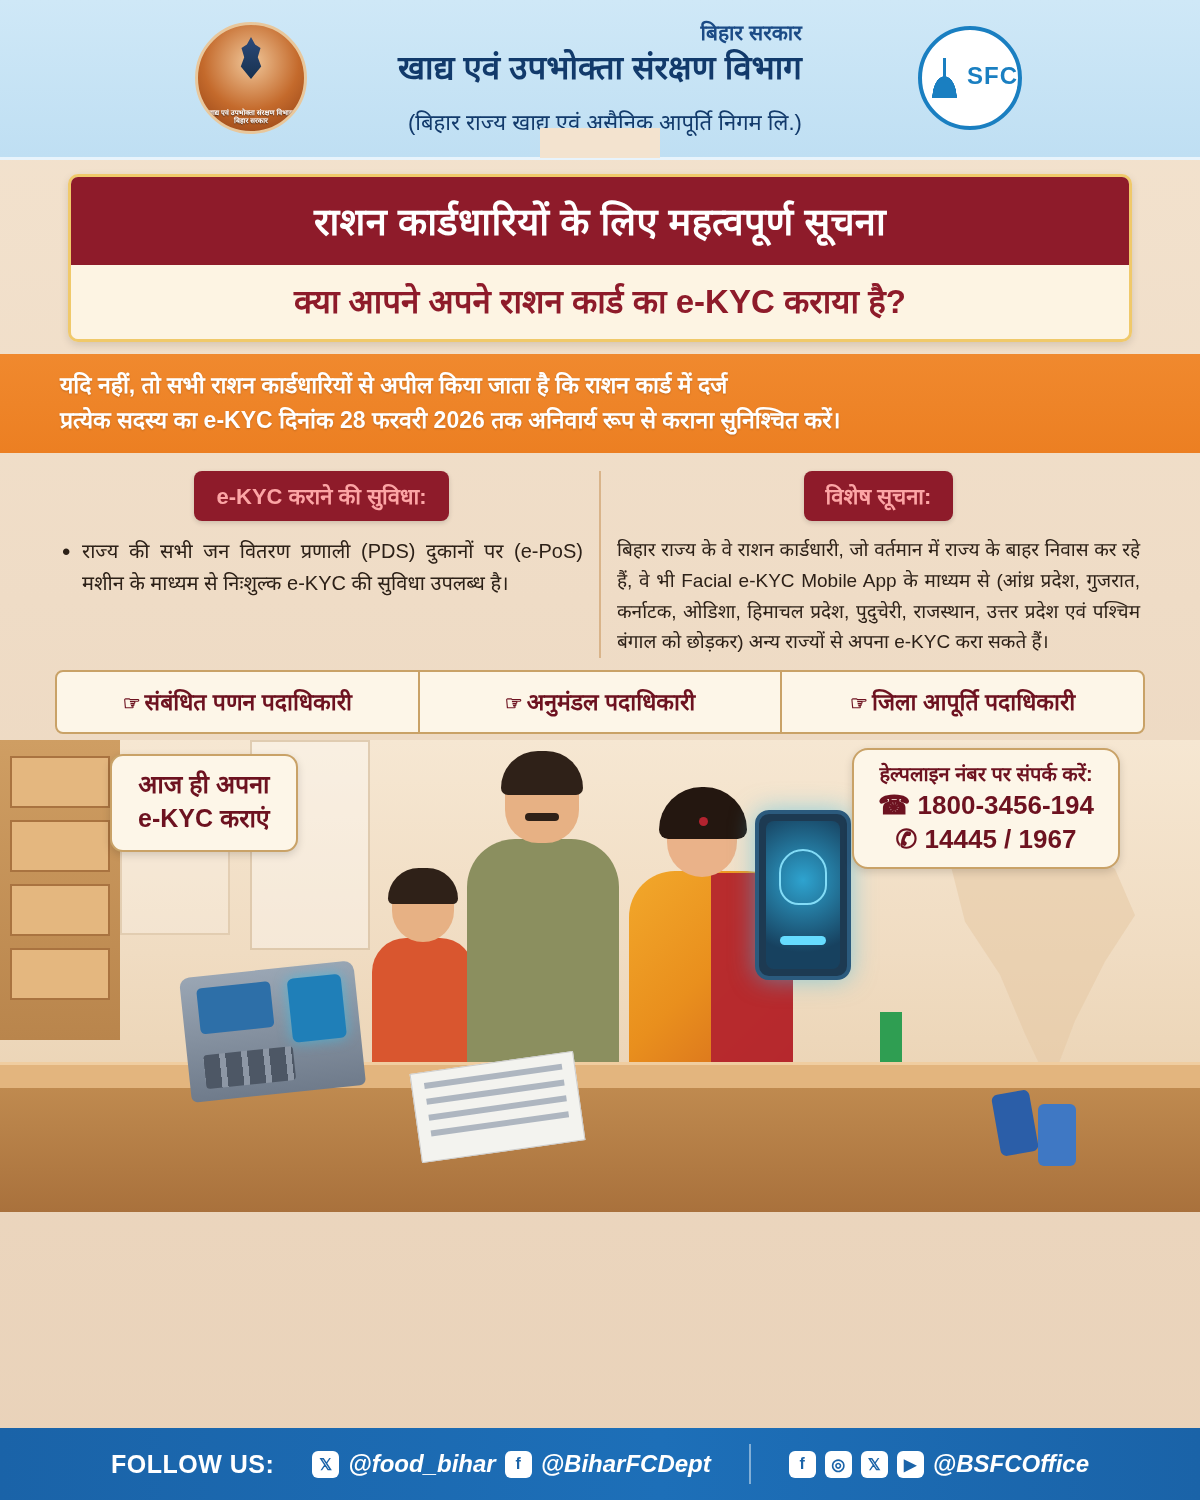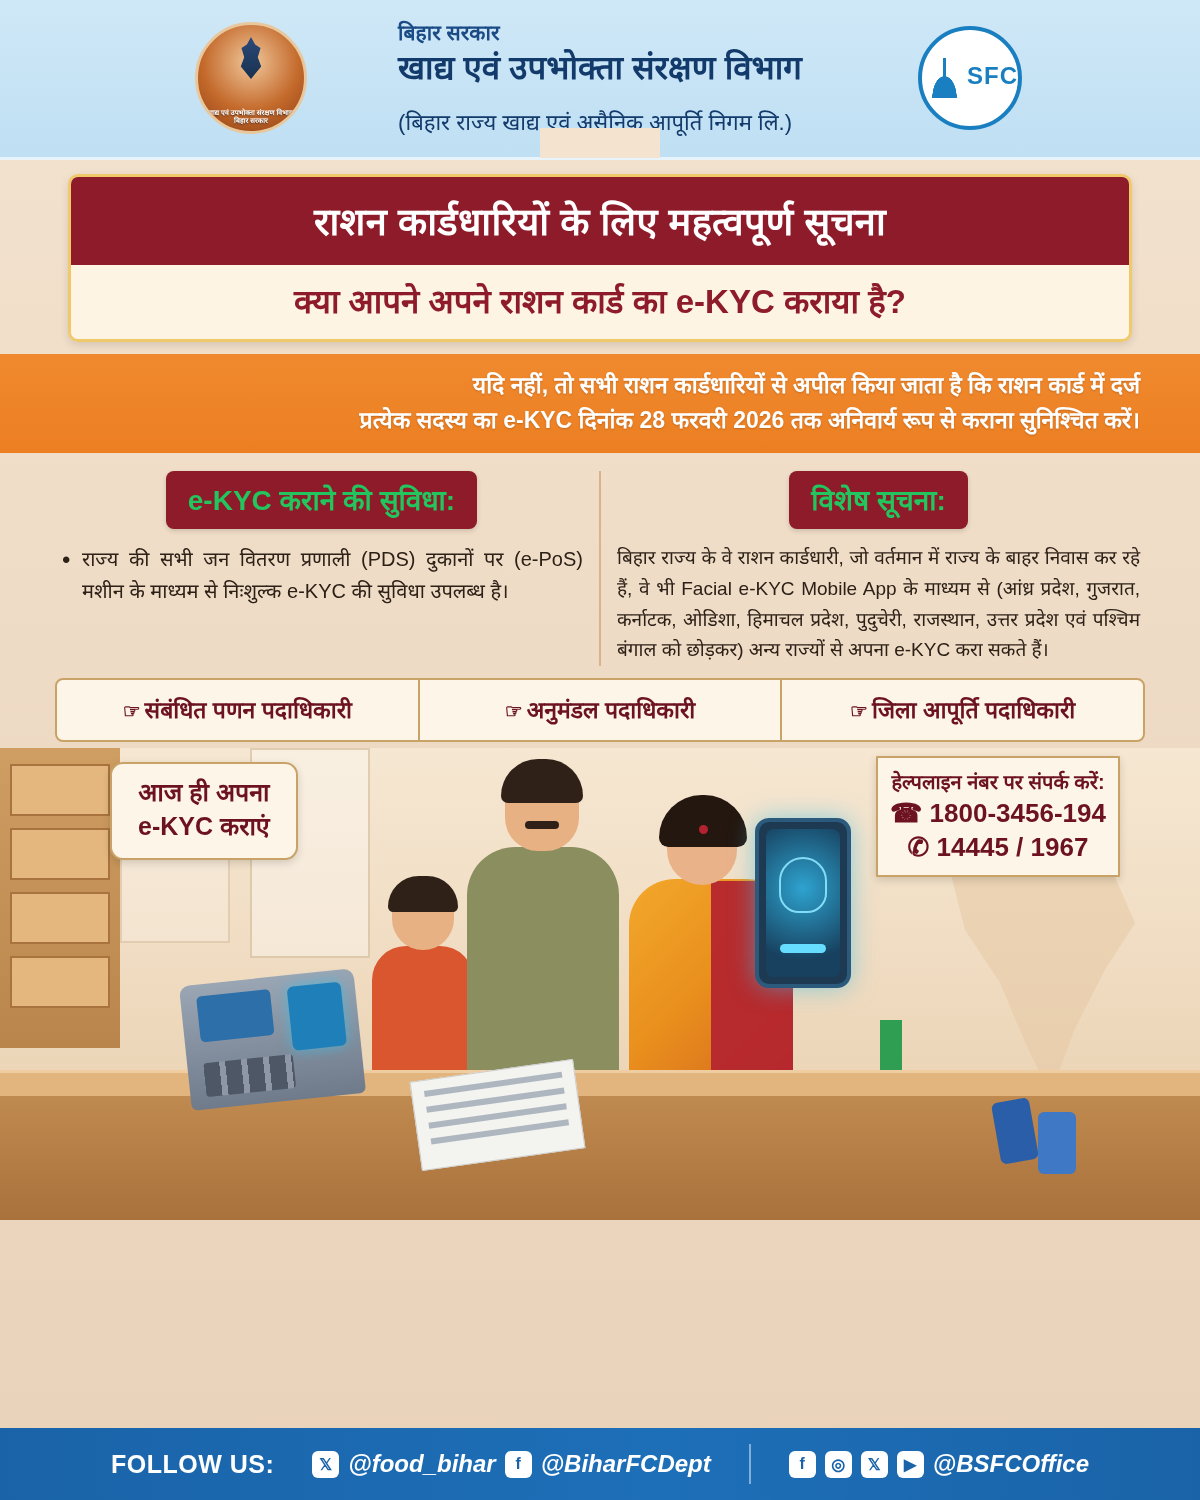--- a/index.html
+++ b/index.html
@@ -26,21 +26,21 @@
     justify-content: center;
   }
   .header::before, .header::after {
     content: "";
     position: absolute;
     bottom: -1px;
     width: 120px; height: 30px;
     background: #f3e3cf;
   }
   .header-center {
-    text-align: left;
+    text-align: right;
     color: #123a6b;
     line-height: 1.22;
     padding: 0 210px;
   }
   .hdr-line1 { font-size: 21px; font-weight: bold; color: #1b4b86; }
   .hdr-line2 { font-size: 33px; font-weight: bold; color: #123a6b; margin-top: 2px; }
   .hdr-line3 { font-size: 22px; font-weight: normal; color: #123a6b; margin-top: 22px; }
 
   .logo-left {
     position: absolute; left: 195px; top: 22px;
@@ -105,43 +105,43 @@
     font-size: 33px; font-weight: bold;
     text-align: center;
     padding: 13px 10px 16px;
   }
 
   
   .appeal {
     margin-top: 12px;
     background: linear-gradient(180deg,#f0892e 0%, #ec7f22 100%);
     padding: 14px 60px 16px;
-    text-align: right;
+    text-align: left;
     color: #ffffff;
   }
   .appeal div {
     font-size: 23px; font-weight: bold; line-height: 1.5;
     text-shadow: 0 1px 2px rgba(0,0,0,.18);
   }
 
   
   .cols {
     display: flex;
     margin-top: 18px;
     padding: 0 44px;
     gap: 0;
   }
   .col { flex: 1; padding: 0 16px; position: relative; }
   .col.left { border-right: 2px solid #d9b48a; }
   .col-head {
     display: block;
     margin: 0 auto 14px;
     background: #8e1b2a;
-    color: #22c55e;
-    font-size: 28px; font-weight: bold;
+    color: #fca5a5;
+    font-size: 22px; font-weight: bold;
     padding: 9px 22px 11px;
     border-radius: 8px;
     width: fit-content;
     box-shadow: 0 2px 5px rgba(0,0,0,.15);
   }
   ul.bullets { list-style: none; }
   ul.bullets li {
     position: relative;
     font-size: 20px;
     line-height: 1.62;
@@ -358,22 +358,22 @@
     background: #fdf6e8; border: 2px solid #c9a267; border-radius: 13px;
     padding: 12px 26px 14px; text-align: center;
     box-shadow: 0 3px 8px rgba(0,0,0,.15);
     z-index: 5;
   }
   .callout-left div {
     font-size: 25px; font-weight: bold; color: #6d1220; line-height: 1.35;
   }
   .callout-right {
     position: absolute; right: 80px; top: 8px;
-    background: #fdf6e8; border: 2px solid #c9a267; border-radius: 1px;
-    padding: 10px 12px 12px; text-align: center;
+    background: #fdf6e8; border: 2px solid #c9a267; border-radius: 16px;
+    padding: 10px 24px 12px; text-align: center;
     box-shadow: 0 3px 8px rgba(0,0,0,.15);
     z-index: 5;
   }
   .callout-right .ttl { font-size: 20px; font-weight: bold; color: #6d1220; }
   .callout-right .num { font-size: 26px; font-weight: bold; color: #6d1220; margin-top: 3px; }
 
   
   .footer {
     position: absolute; left: 0; right: 0; bottom: 0; height: 72px;
     background: linear-gradient(90deg,#1a63a8 0%, #1d6fb8 55%, #1a63a8 100%);

